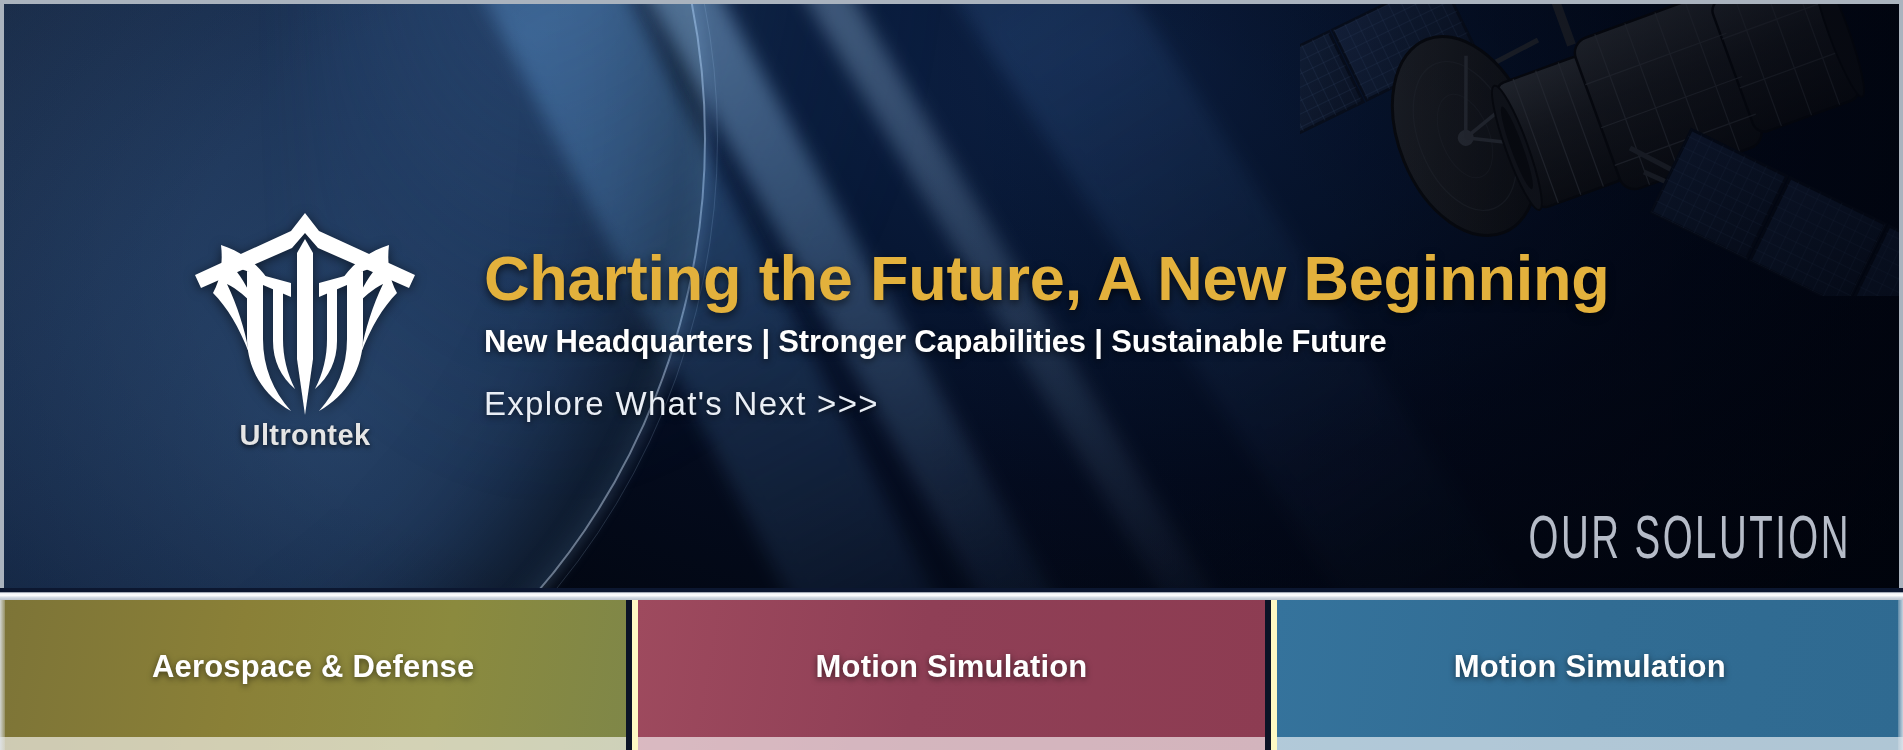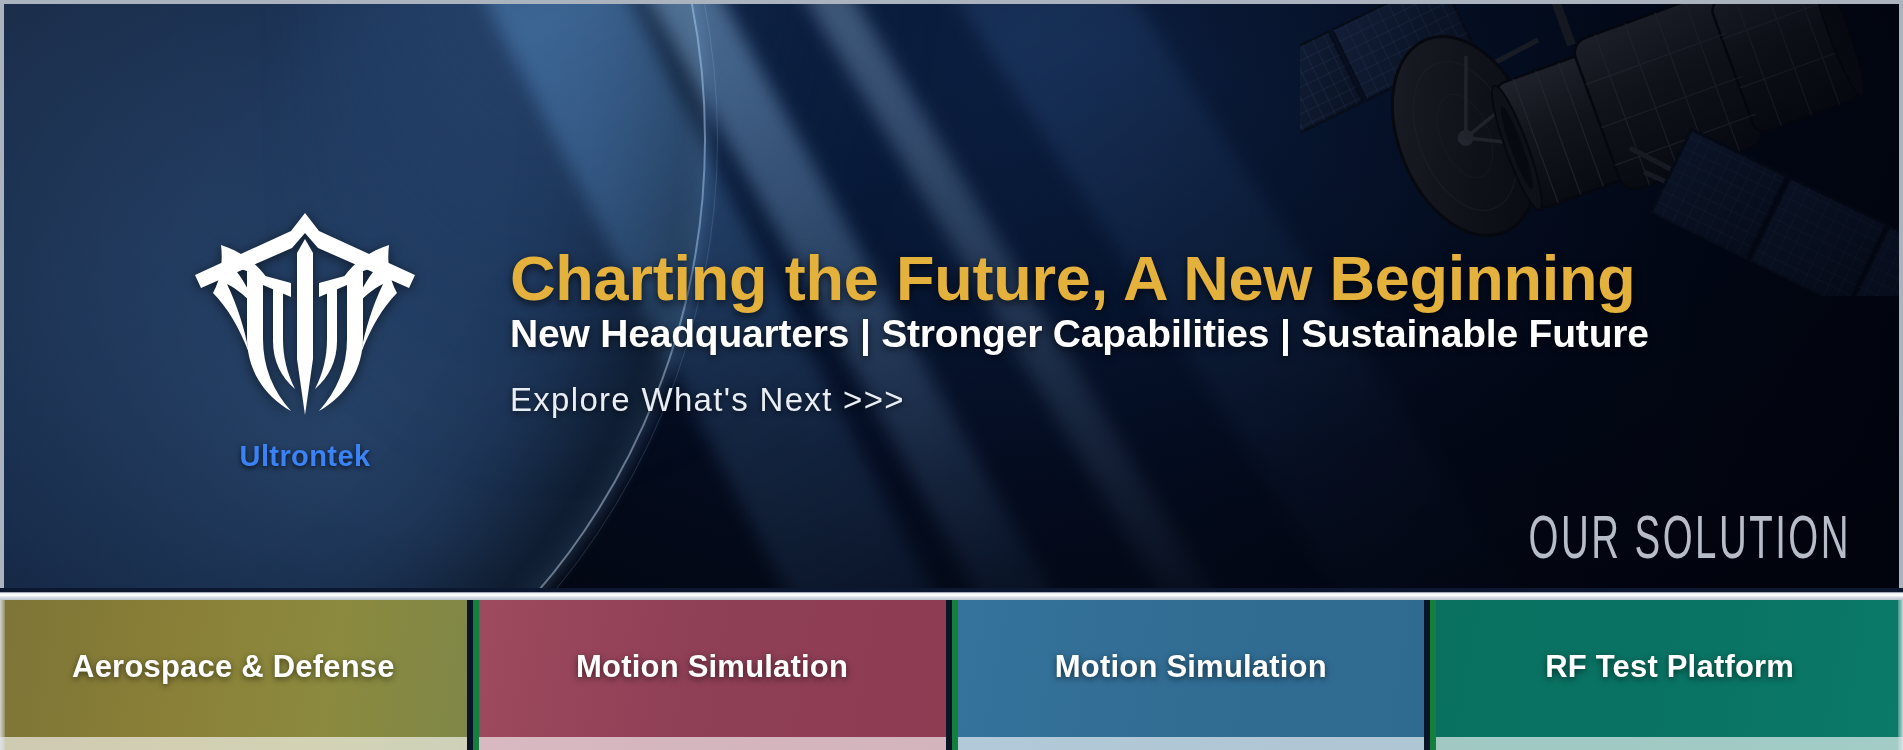--- a/index.html
+++ b/index.html
@@ -95,37 +95,38 @@
 
   
   .logo-wrap{
     position:absolute; left:176px; top:205px;
     width:250px; height:290px;
     text-align:center;
   }
   .logo-mark{ width:236px; height:210px; margin:0 auto; display:block;
     filter:drop-shadow(0 2px 6px rgba(0,0,0,.55)); }
   .logo-word{
-    margin-top:21px;
-    font-size:29px; font-weight:bold; color:#3b82f6;
+    margin-top:0;
+    font-size:29px; font-weight:bold; color:#e5e5e5;
     letter-spacing:.4px;
     text-shadow:0 2px 5px rgba(0,0,0,.7);
   }
 
   
-  .copy{ position:absolute; left:506px; top:240px; width:1290px; }
+  .copy{ position:absolute; left:480px; top:240px; width:1290px; }
   .headline{
     font-size:63px; font-weight:bold; line-height:1.08;
     color:#e3b13c;
     letter-spacing:-0.2px;
     text-shadow:0 3px 9px rgba(0,0,0,.65);
     white-space:nowrap;
   }
   .subhead{
-    font-size:39px; font-weight:bold; color:#ffffff;
+    margin-top:12px;
+    font-size:31px; font-weight:bold; color:#ffffff;
     letter-spacing:-0.2px;
     text-shadow:0 2px 7px rgba(0,0,0,.65);
     white-space:nowrap;
   }
   .cta{
     margin-top:25px;
     font-size:33px; font-weight:300; color:#e9eef5;
     letter-spacing:1.3px;
     text-shadow:0 2px 6px rgba(0,0,0,.6);
     white-space:nowrap;
@@ -165,21 +166,21 @@
     position:absolute; left:0; top:600px; width:1903px; height:150px;
     display:flex;
     background:#a16207;
   }
   .tile{
     position:relative;
     flex:1 1 0;
     display:flex; align-items:center; justify-content:center;
     overflow:hidden;
     cursor:pointer;
-    border-left:6px solid #15803d;
+    border-left:6px solid #fef9c3;
     border-right:6px solid #0b1326;
   }
   .tile:first-child{ border-left:none; }
   .tile:last-child{ border-right:none; }
   .tile .bg{ position:absolute; inset:0; }
   .tile .tex{ position:absolute; inset:0; opacity:.35; }
   .tile .lbl{
     position:relative; z-index:3;
     font-size:31px; font-weight:bold; color:#ffffff;
     text-shadow:0 2px 6px rgba(0,0,0,.55);
@@ -382,22 +383,16 @@
       <div class="footband"></div>
     </div>
 
     <div class="tile t-visual">
       <div class="bg"></div>
       <div class="tex"></div>
       <div class="lbl">Motion Simulation</div>
       <div class="footband"></div>
     </div>
 
-    <div class="tile t-rf">
-      <div class="bg"></div>
-      <div class="tex"></div>
-      <div class="lbl">RF Test Platform</div>
-      <div class="footband"></div>
-    </div>
 
   </div>
 
 </div>
 
 </body></html>

